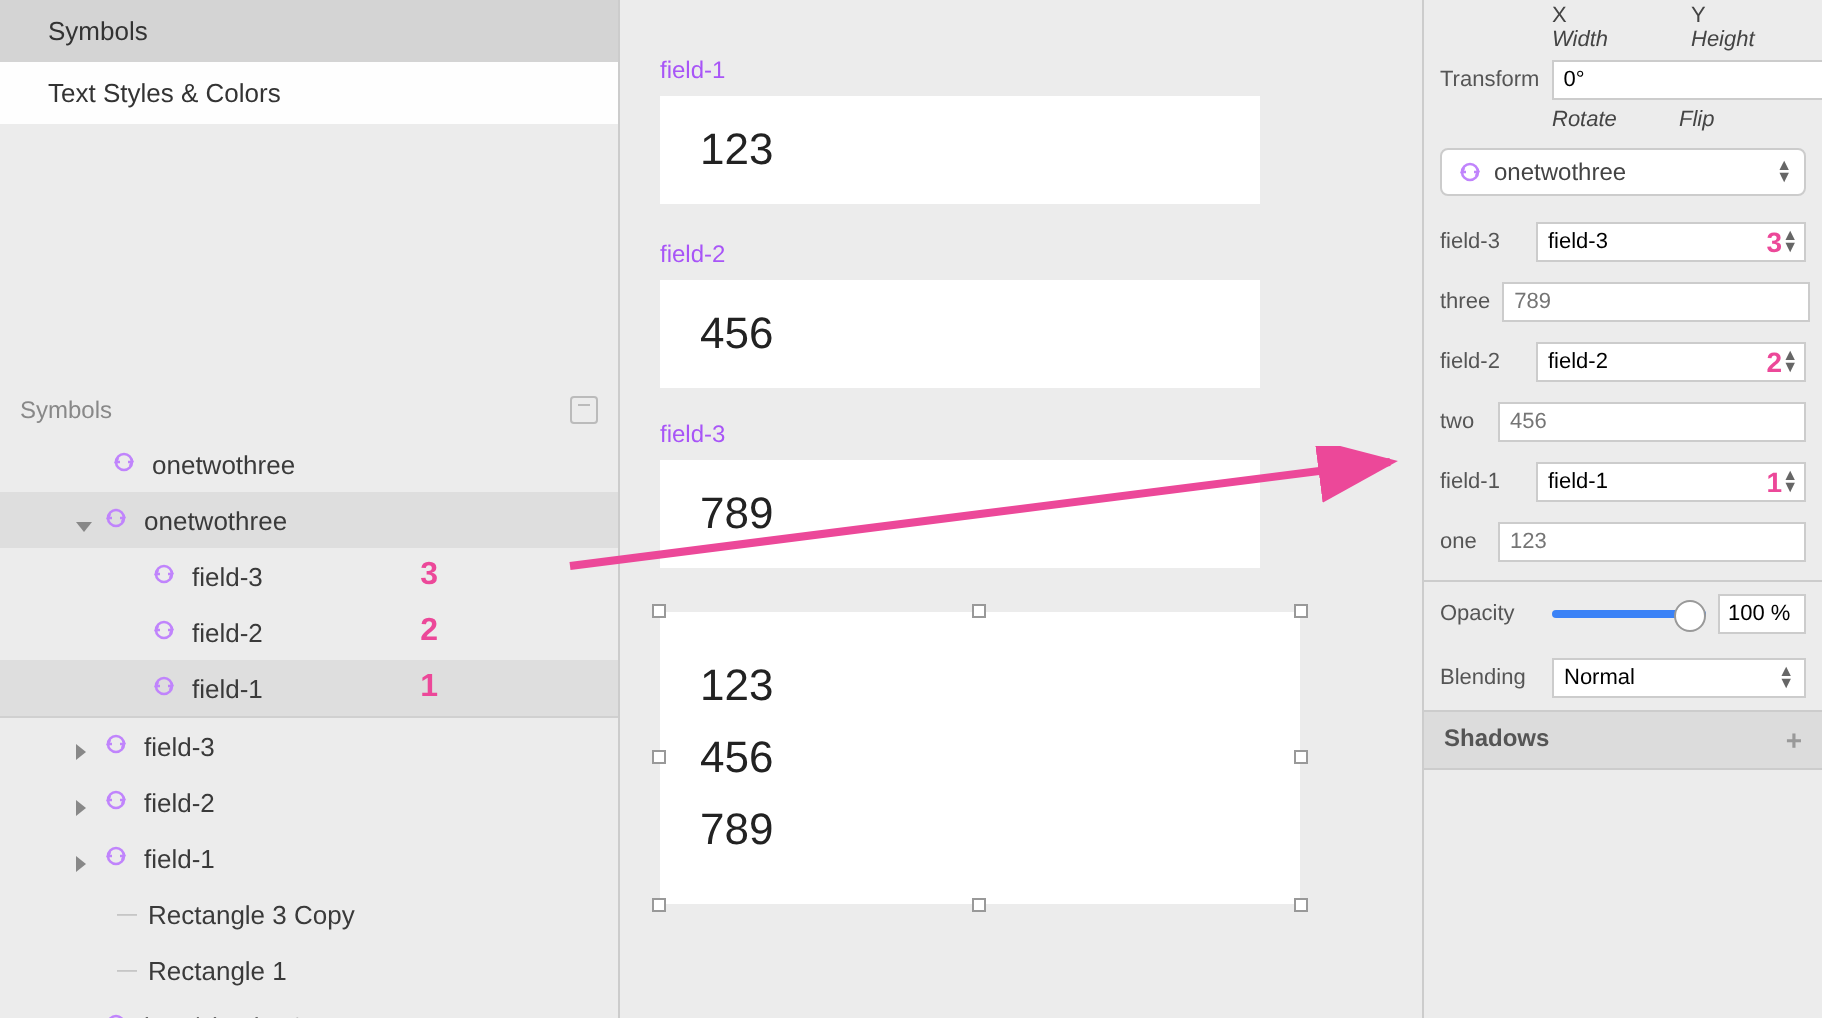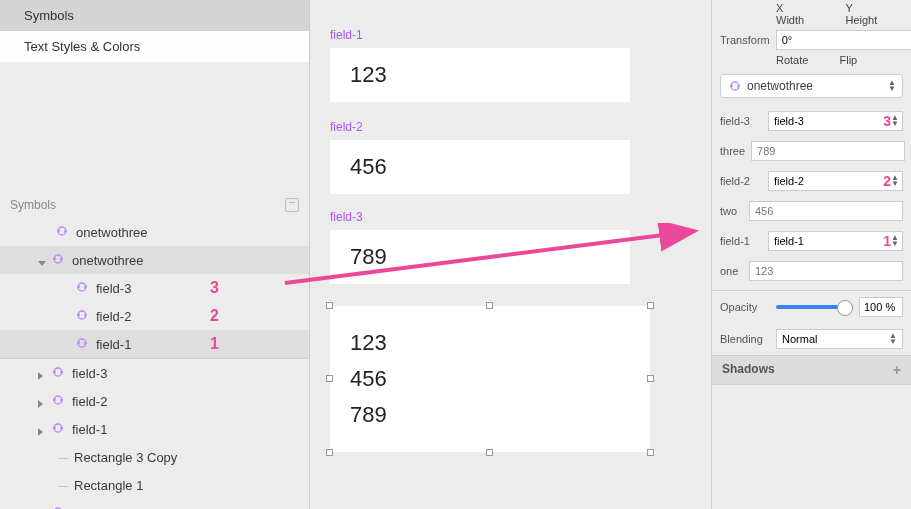--- a/index.html
+++ b/index.html
@@ -260,32 +260,32 @@
   </div>
 </div>
 
 <div class="inspector">
   <div class="sublabels" style="margin-top:2px; padding-left:64px;">
     <div>X</div>
     <div style="width:12px;flex:none"></div>
     <div>Y</div>
   </div>
 
-  <div class="sublabels" style="padding-left:64px;">
+  <div class="sublabels" style="padding-left:64px;font-style:italic;">
     <div>Width</div>
     <div style="width:12px;flex:none"></div>
     <div>Height</div>
   </div>
 
   <div class="insp-row">
     <div class="insp-label">Transform</div>
     <input class="insp-input" value="0°" style="">
 
   </div>
-  <div class="sublabels" style="padding-left:64px;">
+  <div class="sublabels" style="padding-left:64px;font-style:italic;">
     <div>Rotate</div>
     <div>Flip</div>
   </div>
 
   <div class="symbol-picker">
     <span class="sym-ic" style="margin-right:6px">
         <svg width="12" height="12">
           <path d="M2 6 A4 4 0 0 1 10 6" stroke="#c084fc" fill="none" stroke-width="1.3"></path>
           <path d="M10 6 A4 4 0 0 1 2 6" stroke="#c084fc" fill="none" stroke-width="1.3"></path>
           <path d="M3 4 L2 6 L4 6" stroke="#c084fc" fill="none" stroke-width="1.3"></path>

